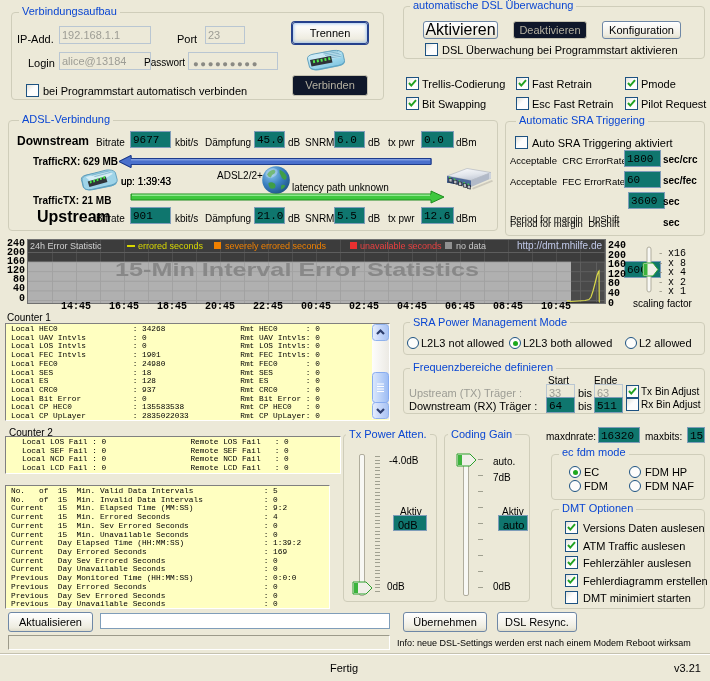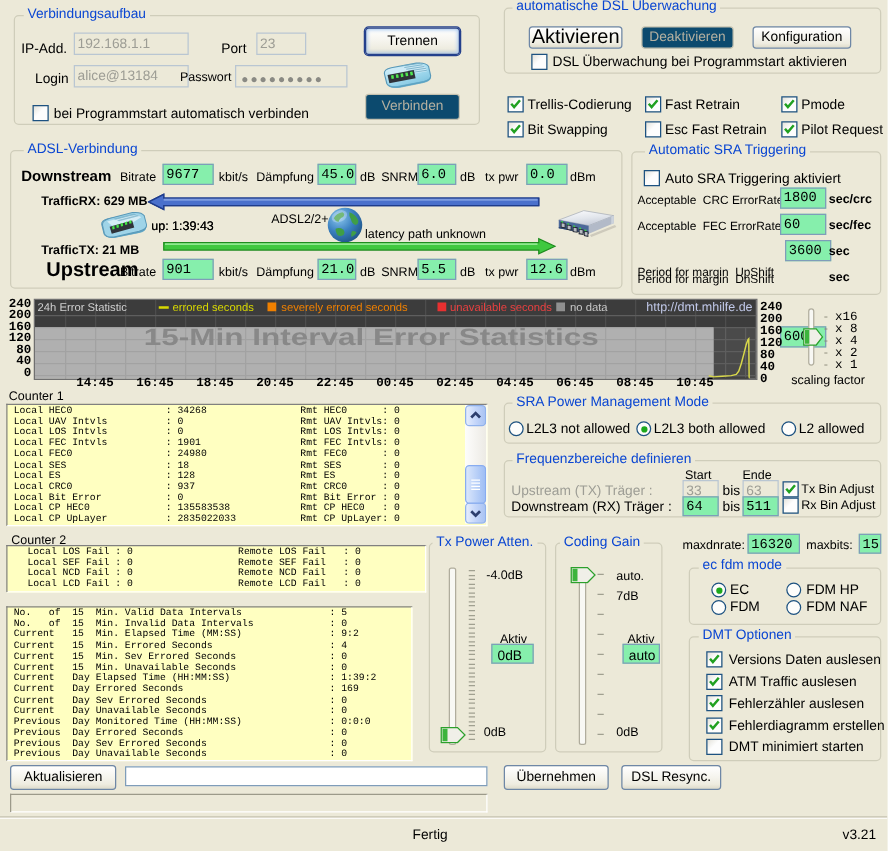--- a/index.html
+++ b/index.html
@@ -1,27 +1,27 @@
 <!DOCTYPE html>
 <html><head><meta charset="utf-8">
 <style>
 html,body{margin:0;padding:0}
 #app{position:relative;width:710px;height:681px;background:#ece9d8;
   font-family:"Liberation Sans",sans-serif;font-size:11px;color:#000;overflow:hidden}
 .g{position:absolute;border:1px solid #cfcdba;border-radius:4px;
   box-shadow:inset 0 0 0 0 #fff}
 .gt{position:absolute;color:#0a46d2;font-size:11px;line-height:11px;background:#ece9d8;padding:0 3px;white-space:nowrap}
 .lbl{position:absolute;font-size:11px;line-height:12px;white-space:nowrap}
-.fld{position:absolute;background:#86efac;border:1px solid #7f9db9;
+.fld{position:absolute;background:#0f766e;border:1px solid #7f9db9;
   font-family:"Liberation Mono",monospace;font-size:11px;line-height:14px;white-space:nowrap;overflow:hidden}
 .fld span{position:relative;left:2px;top:1px}
 .fldd{background:#ece9d8;border-color:#b9c6d2;color:#9d9d95;font-family:"Liberation Sans",sans-serif}
 .btn{position:absolute;background:linear-gradient(#ffffff,#f6f5ef 45%,#eeece0 80%,#dfdccb);
   border:1px solid #6e87a6;border-radius:3px;font-size:11px;text-align:center;white-space:nowrap}
-.btn.dis{border-color:#c5c2b0;color:#b4b0a0;background:#0c4a6e}
+.btn.dis{border-color:#c5c2b0;color:#b4b0a0;background:#0f172a}
 .btn.foc{border:1.5px solid #24408c;box-shadow:0 0 0 1px #24408c,inset 0 0 3px 1px #a8c8ee}
 .cb{position:absolute;width:11px;height:11px;background:linear-gradient(135deg,#e3e2da,#fdfdfd 45%);border:1px solid #1d5281}
 .cb svg{position:absolute;left:0;top:0}
 .rad{position:absolute;width:10px;height:10px;border-radius:50%;background:#fdfdfb;border:1px solid #1d5281}
 .rad .dot{position:absolute;left:2.5px;top:2.5px;width:5px;height:5px;border-radius:50%;background:#1ca81c}
 .lb{position:absolute;background:#ffffc1;border:1px solid;border-color:#808080 #ffffff #ffffff #808080;
   font-family:"Liberation Mono",monospace;font-size:7.8px;line-height:8.72px;white-space:pre;overflow:hidden}
 </style></head>
 <body>
 <div id="app">
@@ -523,16 +523,17 @@
       </svg>
     </div>
 <div class="lbl" style="left:583px;top:575px;font-size:11px">Fehlerdiagramm erstellen</div>
 <div class="cb" style="left:565px;top:591px"></div>
 <div class="lbl" style="left:583px;top:592px;font-size:11px">DMT minimiert starten</div>
 <div class="btn " style="left:8px;top:612px;width:83px;height:18px;font-size:11px;line-height:18px">Aktualisieren</div>
 <div style="position:absolute;left:100px;top:613px;width:288px;height:14px;background:#fff;border:1px solid #7f9db9"></div>
 <div class="btn " style="left:403px;top:612px;width:82px;height:18px;font-size:11px;line-height:18px">Übernehmen</div>
 <div class="btn " style="left:497px;top:612px;width:78px;height:18px;font-size:11px;line-height:18px">DSL Resync.</div>
 <div style="position:absolute;left:8px;top:635px;width:380px;height:13px;border:1px solid;border-color:#9c9a8a #fff #fff #9c9a8a"></div>
+<div class="lbl" style="left:397px;top:637px;font-size:9px">Info: neue DSL-Settings werden erst nach einem Modem Reboot wirksam</div>
 <div style="position:absolute;left:0px;top:654px;width:710px;height:1px;background:#fff"></div>
 <div style="position:absolute;left:0px;top:653px;width:710px;height:1px;background:#c5c2b0"></div>
 <div class="lbl" style="left:330px;top:662px;">Fertig</div>
 <div class="lbl" style="left:674px;top:662px;">v3.21</div>
 </div>
 </body></html>

